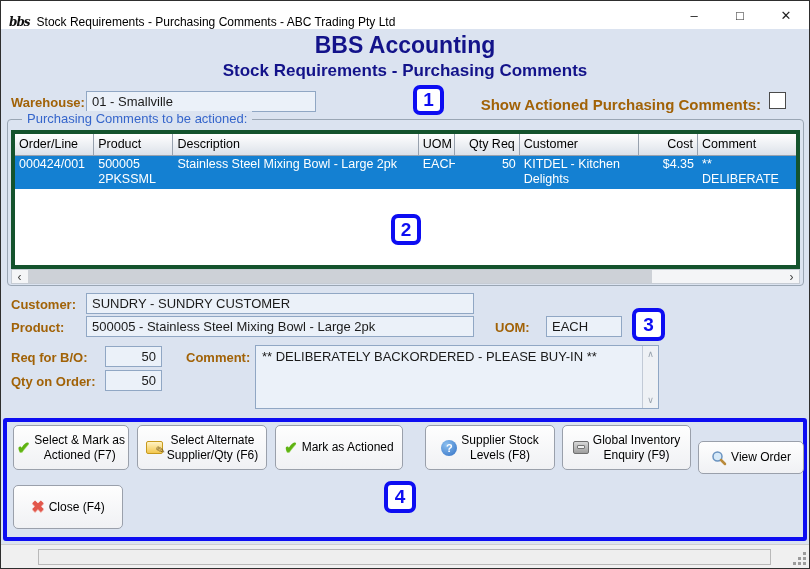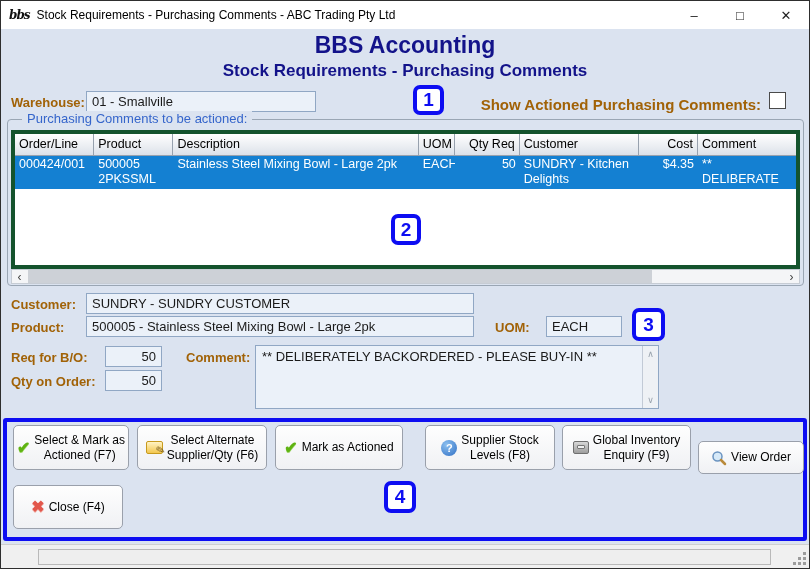--- a/index.html
+++ b/index.html
@@ -1,21 +1,21 @@
 <!DOCTYPE html>
 <html><head>
 <meta charset="utf-8">
 <style>
   * { margin:0; padding:0; box-sizing:border-box; }
   html,body { background:#555; font-family:"Liberation Sans",sans-serif; }
   .window { position:relative; width:810px; height:569px; background:#dbe3f0;
             border:1px solid #2e2e2e; overflow:hidden; font-family:"Liberation Sans",sans-serif; }
 
   
-  .titlebar { position:absolute; top:0; left:0; right:0; height:28px; background:#fff; display:flex; align-items:center; }
+  .titlebar { position:absolute; top:0; left:0; right:0; height:28px; background:#fff; display:flex; align-items:flex-end; }
   .logo { margin-left:8px; font-family:"DejaVu Serif",serif; font-style:italic; font-weight:bold;
           font-size:12px; letter-spacing:-1px; color:#111; }
   .ttl { margin-left:7px; font-size:12px; color:#000; white-space:nowrap; }
   .win-btns { position:absolute; right:0; top:0; height:28px; display:flex; }
   .win-btn { width:46px; height:28px; display:flex; align-items:center; justify-content:center;
              font-size:13px; color:#222; }
 
   
   .app-title { position:absolute; top:31px; left:0; right:0; text-align:center;
                font-size:23px; font-weight:bold; color:#13138a; }
@@ -151,21 +151,21 @@
       <div class="th c6 ta-r">Cost</div>
       <div class="th c7">Comment</div>
     </div>
     <div class="trow">
       <div class="td c0">000424/001</div>
       <div class="td c1">500005
 2PKSSML</div>
       <div class="td c2">Stainless Steel Mixing Bowl - Large 2pk</div>
       <div class="td c3 ta-c">EACH</div>
       <div class="td c4 ta-r">50</div>
-      <div class="td c5">SUNDRY - Kitchen
+      <div class="td c5">KITDEL - Kitchen
 Delights</div>
       <div class="td c6 ta-r">$4.35</div>
       <div class="td c7">** DELIBERATE
 PLEASE BUY-IN</div>
     </div>
   </div>
 
   <div class="hscroll">
     <div class="hs-arrow hs-left">‹</div>
     <div class="hs-thumb"></div>

